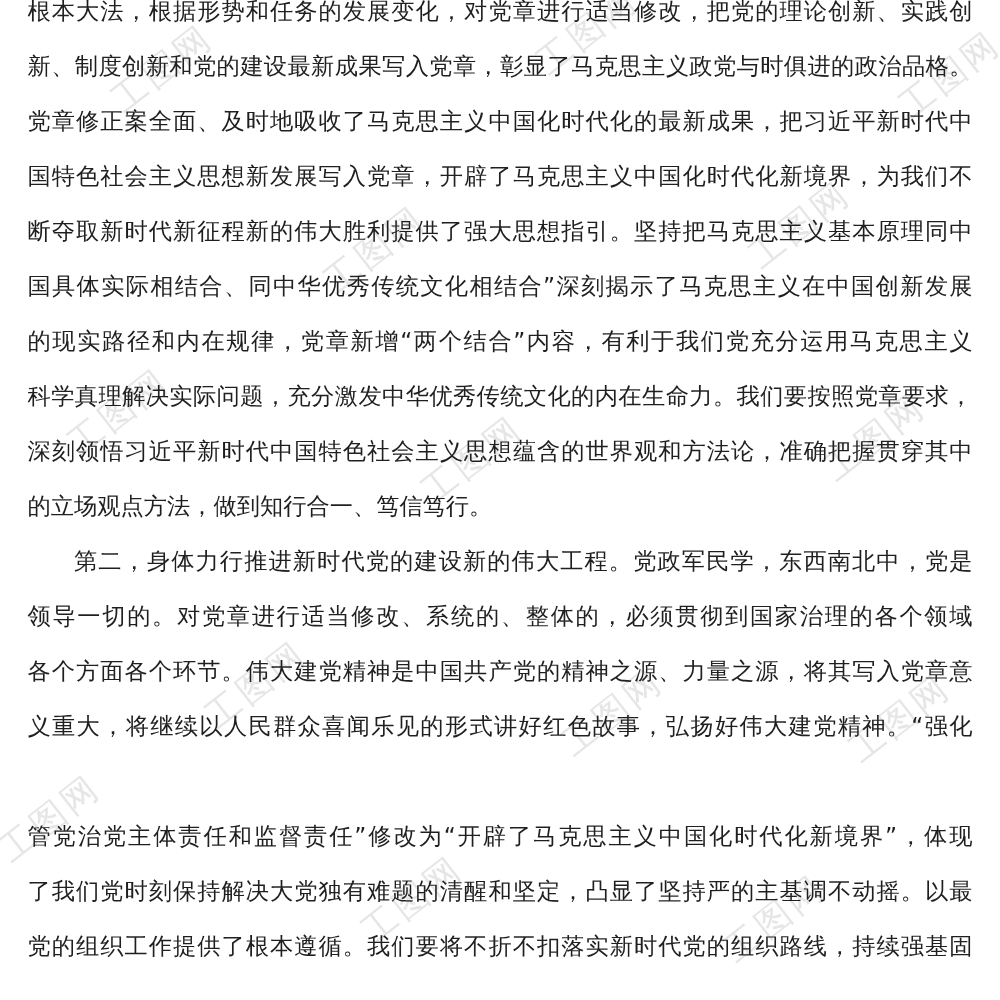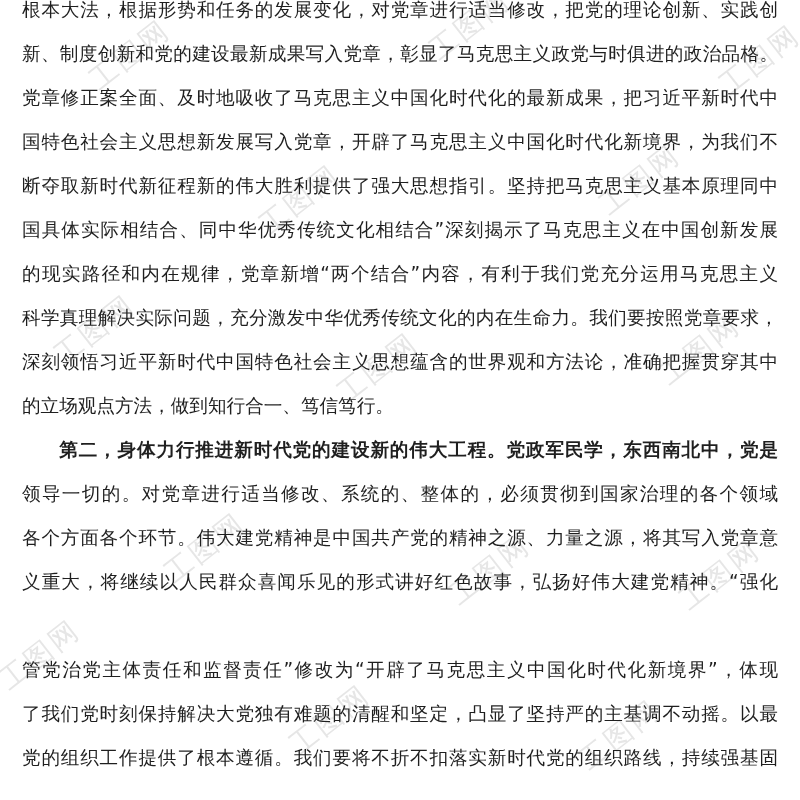--- a/index.html
+++ b/index.html
@@ -30,21 +30,21 @@
   }
   .line{
     height:44px;
     line-height:44px;
     text-align:justify;
     text-align-last:justify;
     text-justify:inter-character;
     overflow:hidden;
     white-space:normal;
   }
-  .line.indent{text-indent:2em;font-weight:bold;}
+  .line.indent{text-indent:2em;}
   .line.para-end{text-align-last:left;}
   .page-gap{height:44px;}
 </style>
 </head>
 <body>
 
 <div class="page">
   <div class="watermark-layer">
       <span class="watermark" style="left: 130px; top: 55px; color: rgb(210, 210, 210); transform: translate(-50%, -50%) rotate(-38deg);">工图网</span>
       <span class="watermark" style="left: 470px; top: 25px; color: rgb(210, 210, 210); transform: translate(-50%, -50%) rotate(-38deg);">工图网</span>

